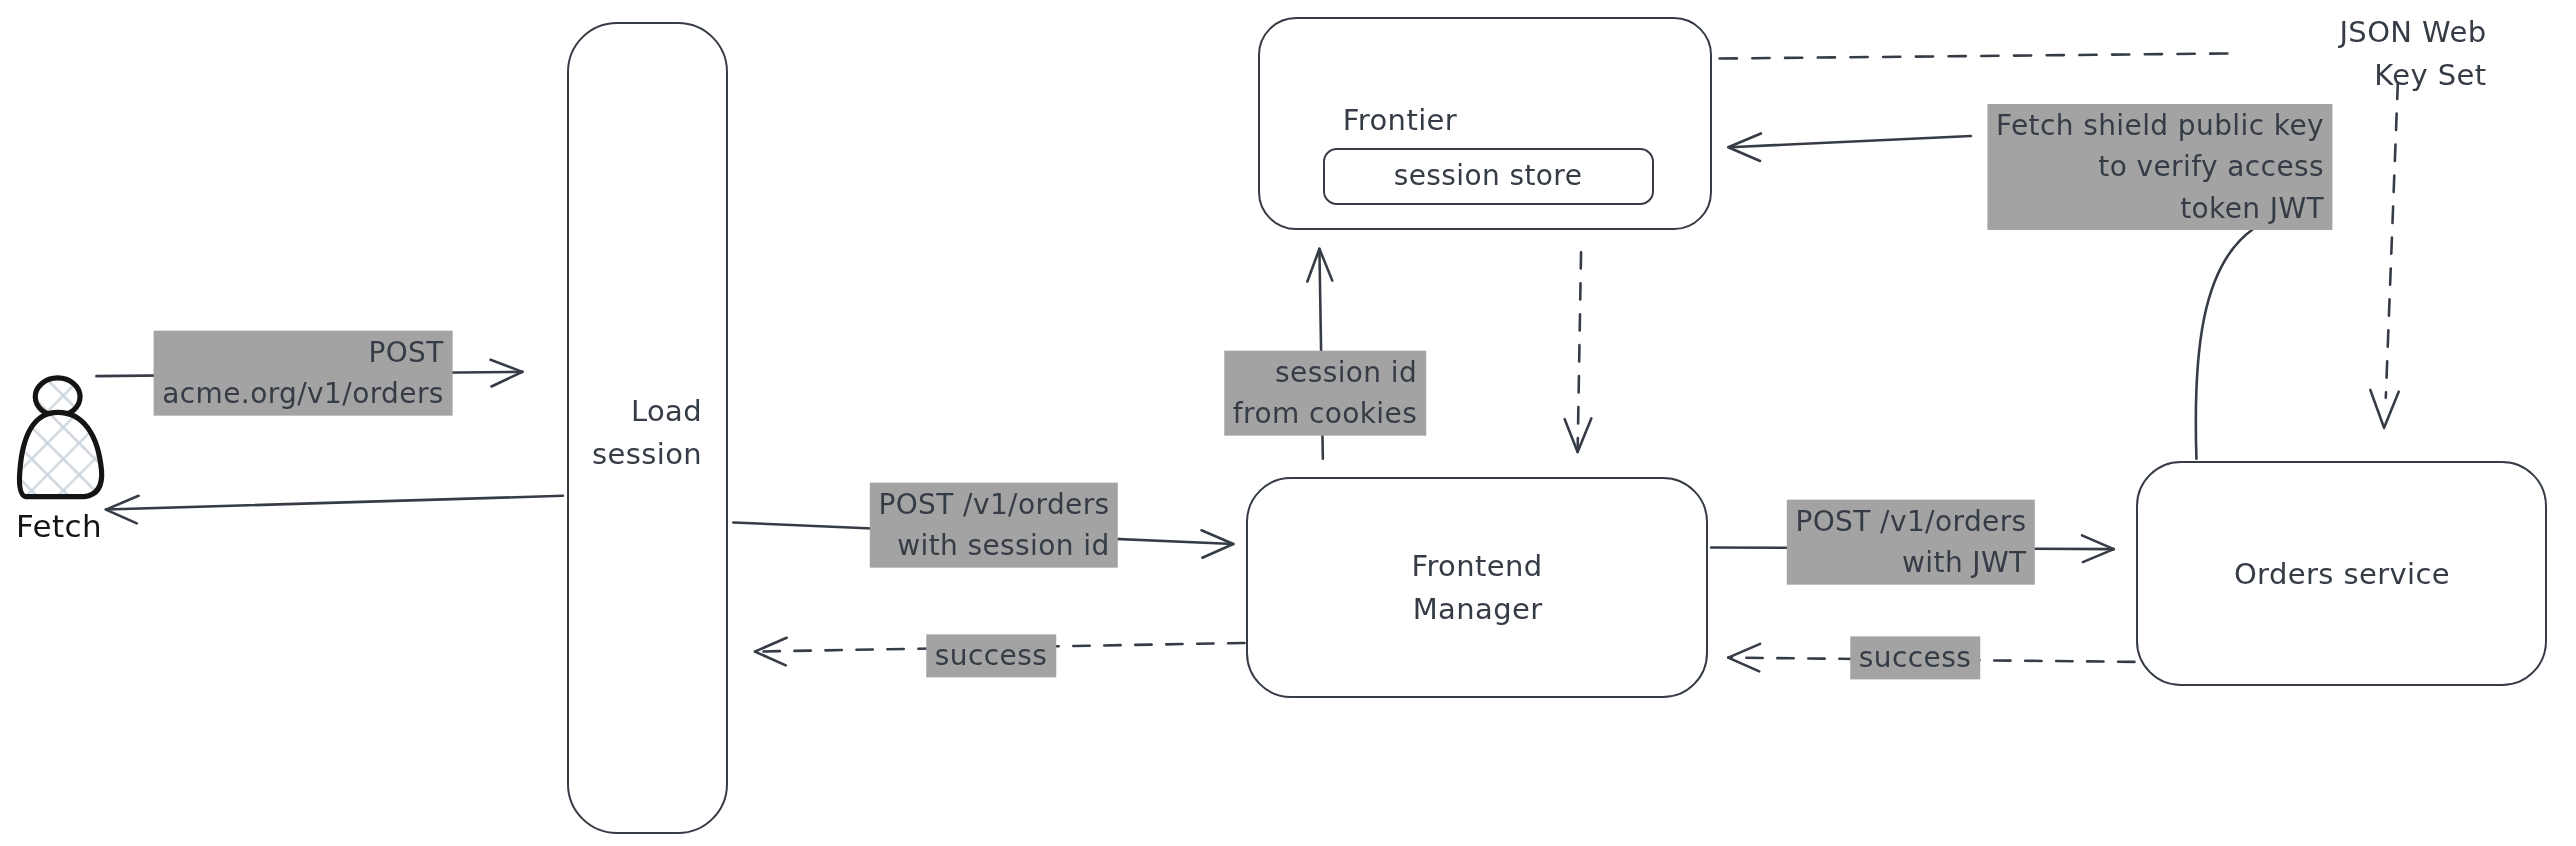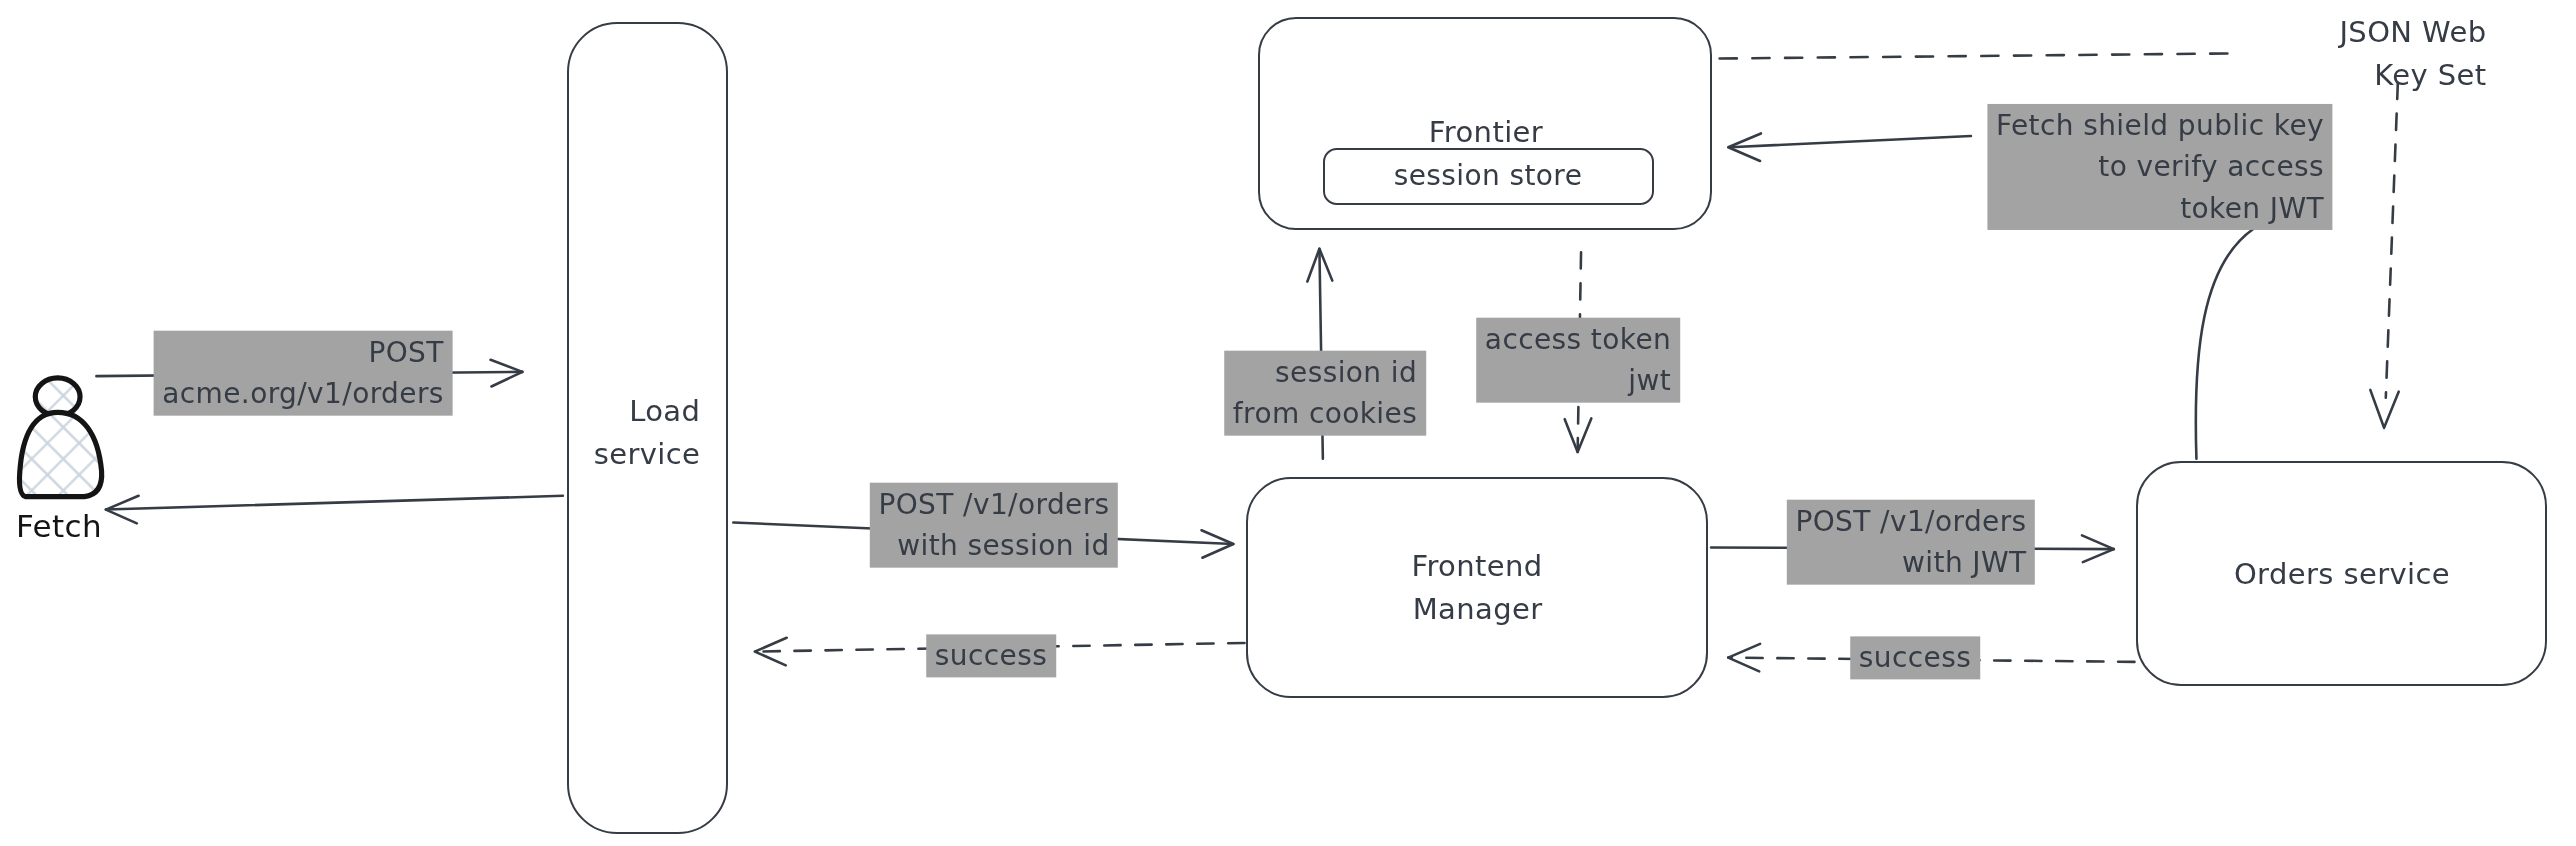--- a/index.html
+++ b/index.html
@@ -108,23 +108,23 @@
 
   <div class="node-box" style="left:1323px; top:148px; width:331px; height:57px; border-radius:13.8px; border-width:2.6px;"></div>
 
   <div class="node-box" style="left:1246px; top:477px; width:462px; height:221px; border-radius:45px;"></div>
 
   <div class="node-box" style="left:2136px; top:461px; width:411px; height:225px; border-radius:45px;"></div>
 
   <div class="node-lbl user-name" style="left:59px; top:527px;">Fetch</div>
 
   <div class="node-lbl title" style="left:647px; top:433px;">Load
-service</div>
+session</div>
 
-  <div class="node-lbl title" style="left:1486px; top:120px;margin-top:12px;">Frontier</div>
+  <div class="node-lbl title" style="left:1400px; top:120px;">Frontier</div>
 
   <div class="node-lbl" style="left:1488px; top:176px;">session store</div>
 
   <div class="node-lbl title" style="left:1477px; top:588px;">Frontend
 Manager</div>
 
   <div class="node-lbl title" style="left:2342px; top:574px;">Orders service</div>
 
   <div class="node-lbl title" style="left:2397px; top:54px;">JSON Web Key Set</div>
 
@@ -132,22 +132,20 @@
 acme.org/v1/orders</div>
 
   <div class="lbl" style="left:994px; top:525px;">POST /v1/orders
 with session id</div>
 
   <div class="lbl" style="left:991px; top:656px;">success</div>
 
   <div class="lbl" style="left:1325px; top:349px;margin-top:44px;">session id
 from cookies</div>
 
-  <div class="lbl" style="left:1578px; top:360px;">access token
-jwt</div>
 
   <div class="lbl" style="left:1911px; top:542px;">POST /v1/orders
 with JWT</div>
 
   <div class="lbl" style="left:1915px; top:658px;">success</div>
 
   <div class="lbl" style="left:2160px; top:167px;">Fetch shield public key
 to verify access
 token JWT</div>
 

